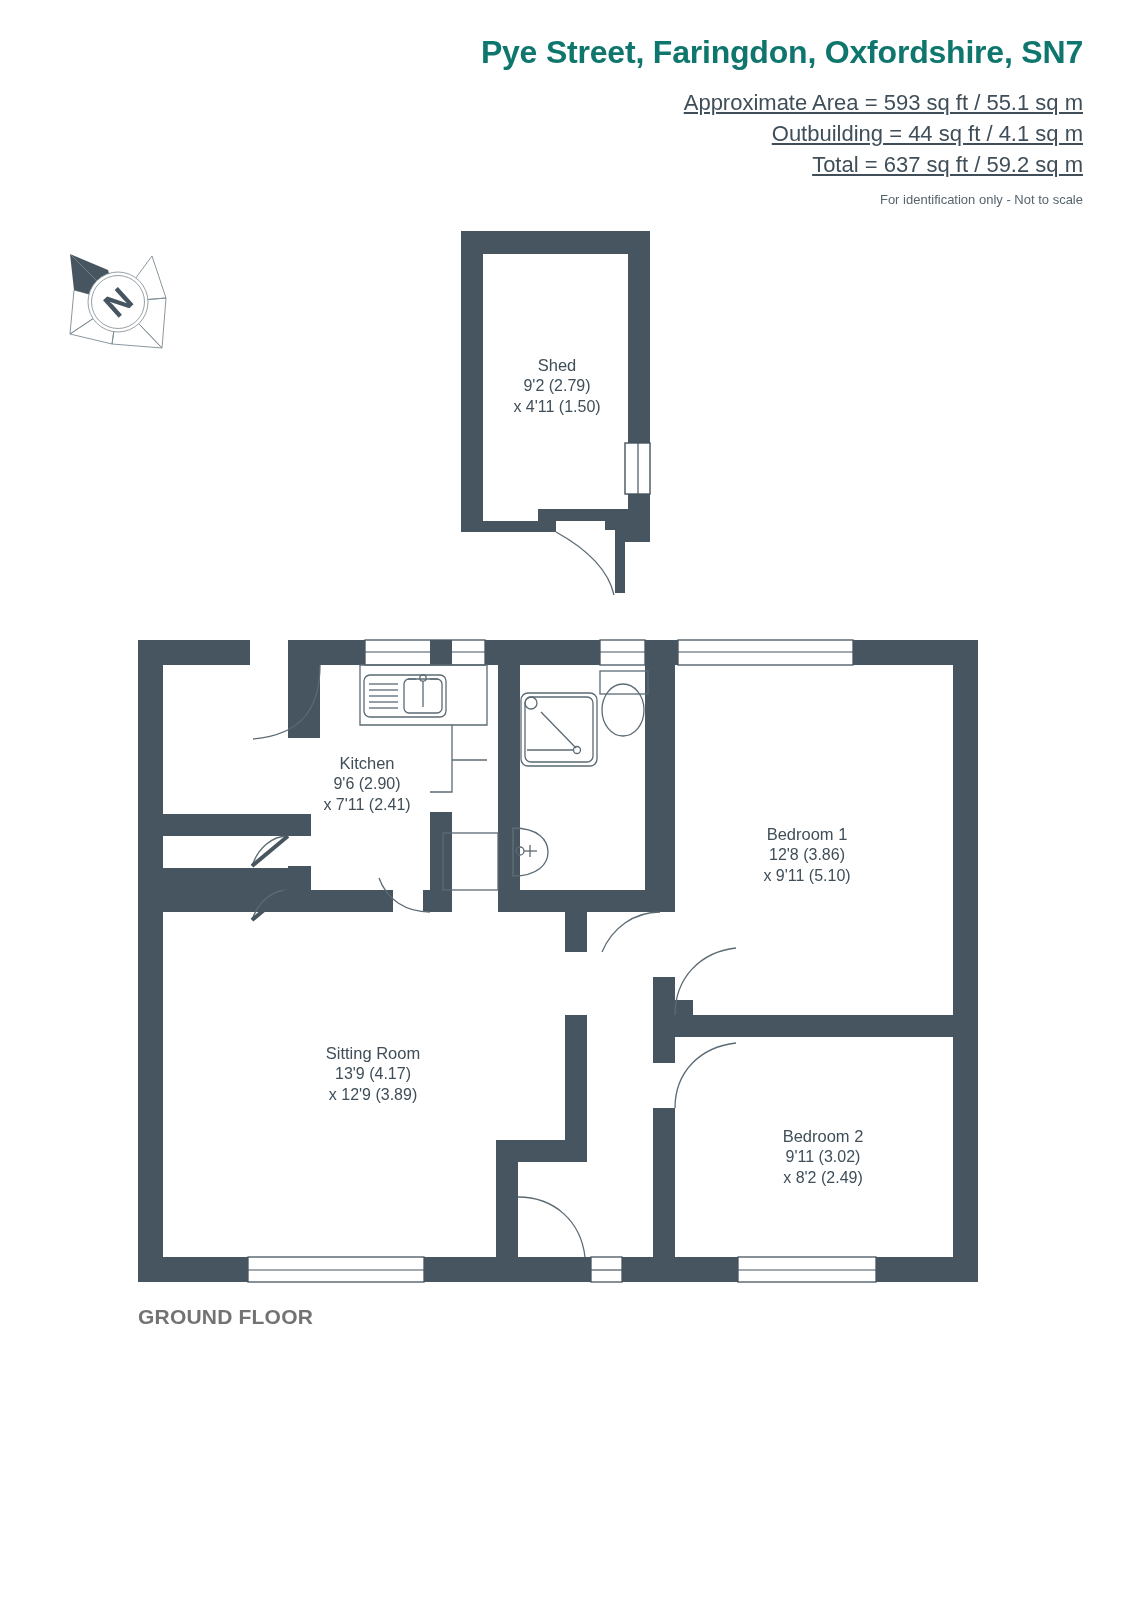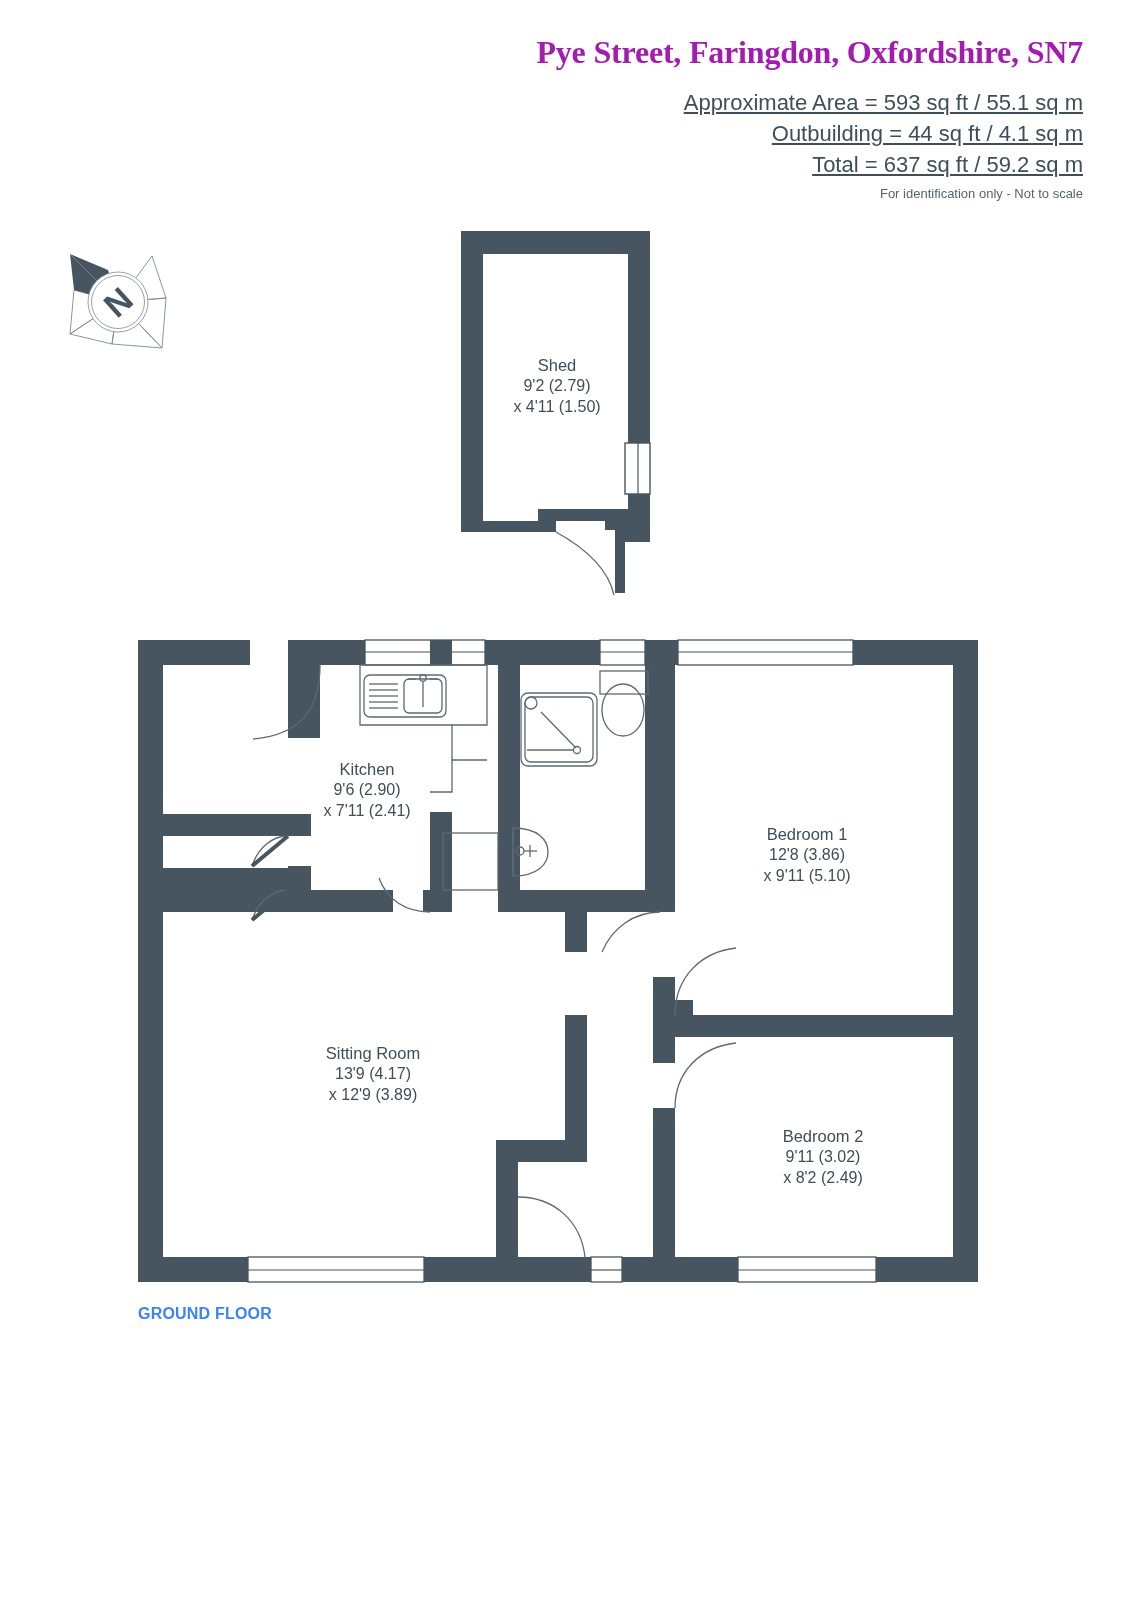--- a/index.html
+++ b/index.html
@@ -20,37 +20,36 @@
   #header {
     position: absolute;
     top: 0; left: 0;
     width: 1131px;
     padding: 34px 48px 0 0;
     text-align: right;
   }
   #title {
     font-size: 32px;
     font-weight: bold;
-    color: #a21caf;
+    color: #0f766e;
     letter-spacing: -0.2px;
     line-height: 1.15;
     margin: 0 0 16px 0;
-    font-family: Liberation Serif, serif;
   }
   .area-line {
     font-size: 22px;
     color: #3f4e58;
     line-height: 1.42;
     margin: 0;
     text-decoration: underline;
   }
   #not-to-scale {
     font-size: 13px;
     color: #55646d;
-    margin-top: 5px;
+    margin-top: 11px;
   }
 
   
   #compass {
     position: absolute;
     left: 56px;
     top: 240px;
     width: 124px;
     height: 124px;
   }
@@ -76,32 +75,32 @@
     font-size: 16.5px;
     font-weight: normal;
     display: block;
   }
   .room-label .rdim {
     font-size: 16px;
     display: block;
   }
 
   #label-shed     { left: 462px; top: 355px; width: 190px; }
-  #label-kitchen  { left: 272px; top: 753px; width: 190px; margin-top: 6px; }
+  #label-kitchen  { left: 272px; top: 753px; width: 190px; }
   #label-bed1     { left: 712px; top: 824px; width: 190px; }
   #label-bed2     { left: 728px; top: 1126px; width: 190px; }
   #label-sitting  { left: 268px; top: 1043px; width: 210px; }
 
   #ground-floor {
     position: absolute;
     left: 138px;
     top: 1305px;
-    font-size: 16px;
+    font-size: 21px;
     font-weight: bold;
-    color: #3b82f6;
+    color: #737373;
     letter-spacing: 0.2px;
   }
 
   
   #footer {
     position: absolute;
     left: 0;
     top: 1478px;
     width: 1131px;
     height: 90px;

